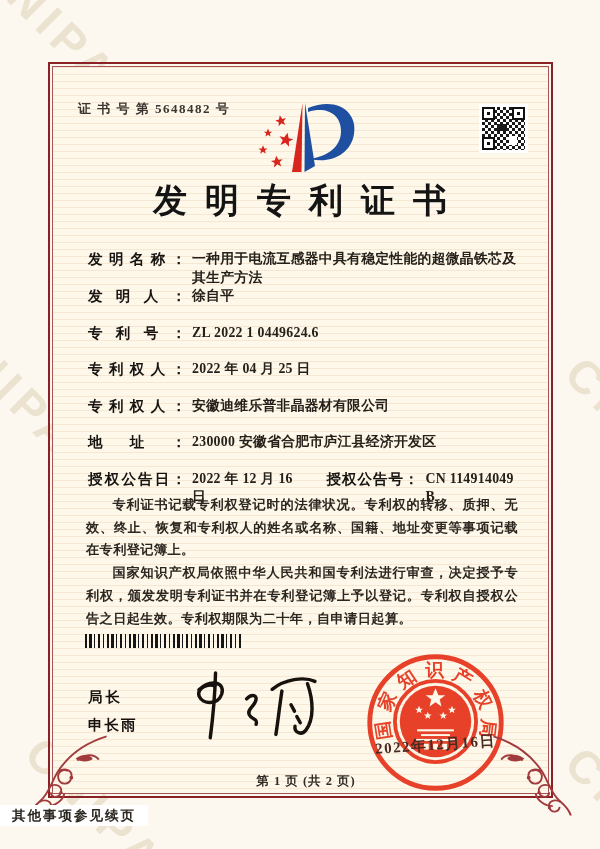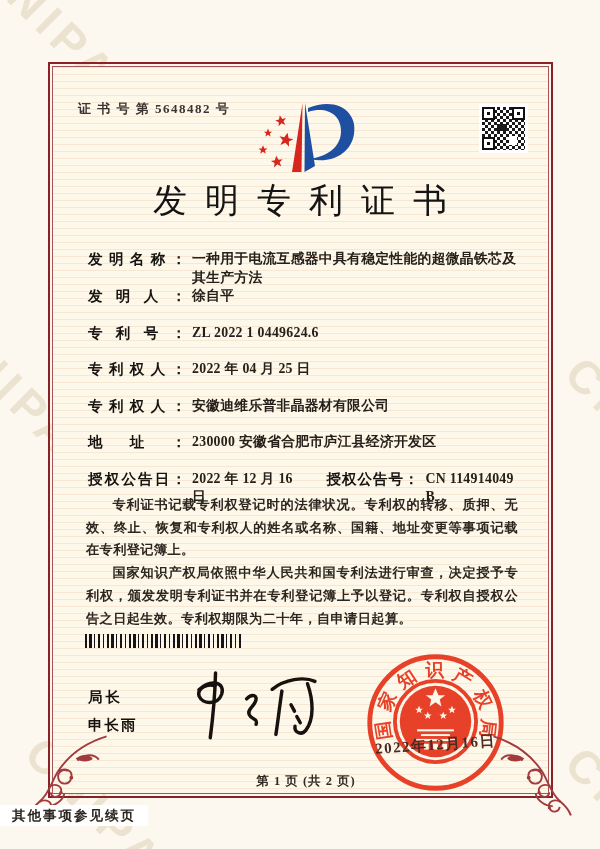--- a/index.html
+++ b/index.html
@@ -53,21 +53,21 @@
   .qr-patch1 { position:absolute; left:18px; top:20px; width:10px; height:7px; background:#1a1a1a; }
   .qr-patch2 { position:absolute; left:30px; top:32px; width:8px; height:9px; background:#fff; }
   .finder { position:absolute; width:13px; height:13px; border:2.5px solid #111; background:#fff; }
   .finder::after { content:""; position:absolute; left:2.5px; top:2.5px; width:3px; height:3px; background:#111; }
   .finder.tl { left:3px; top:3px; } .finder.tr { right:3px; top:3px; } .finder.bl { left:3px; bottom:3px; }
 
   .logo { position:absolute; left:241px; top:96px; width:122px; height:86px; }
 
   .title {
     position:absolute; left:0; right:0; top:178px; text-align:center;
-    font-size:34px; font-weight:normal; color:#141414;
+    font-size:34px; font-weight:bold; color:#141414;
     letter-spacing:18px; text-indent:18px;
   }
 
   
   .fields { position:absolute; left:88px; top:250px; width:432px; }
   .frow { min-height:36.5px; display:flex; align-items:flex-start; }
   .flabel {
     flex:0 0 98px; display:inline-block; width:98px;
     text-align:justify; text-align-last:justify;
     font-size:14.5px; font-weight:bold; color:#161310;

